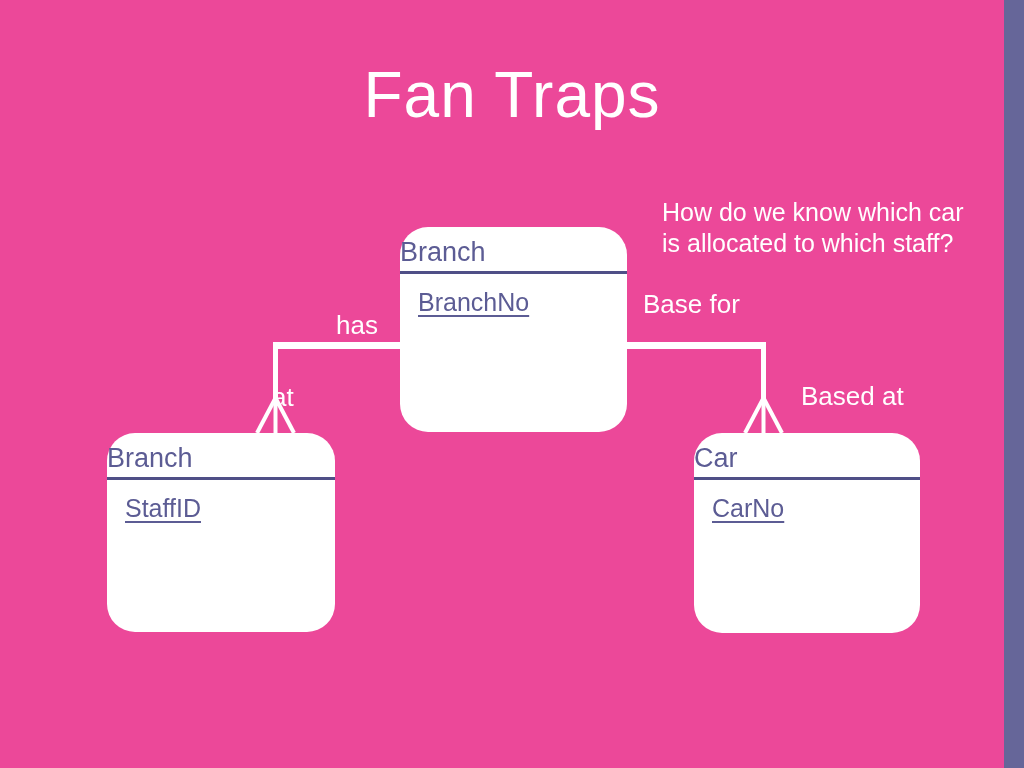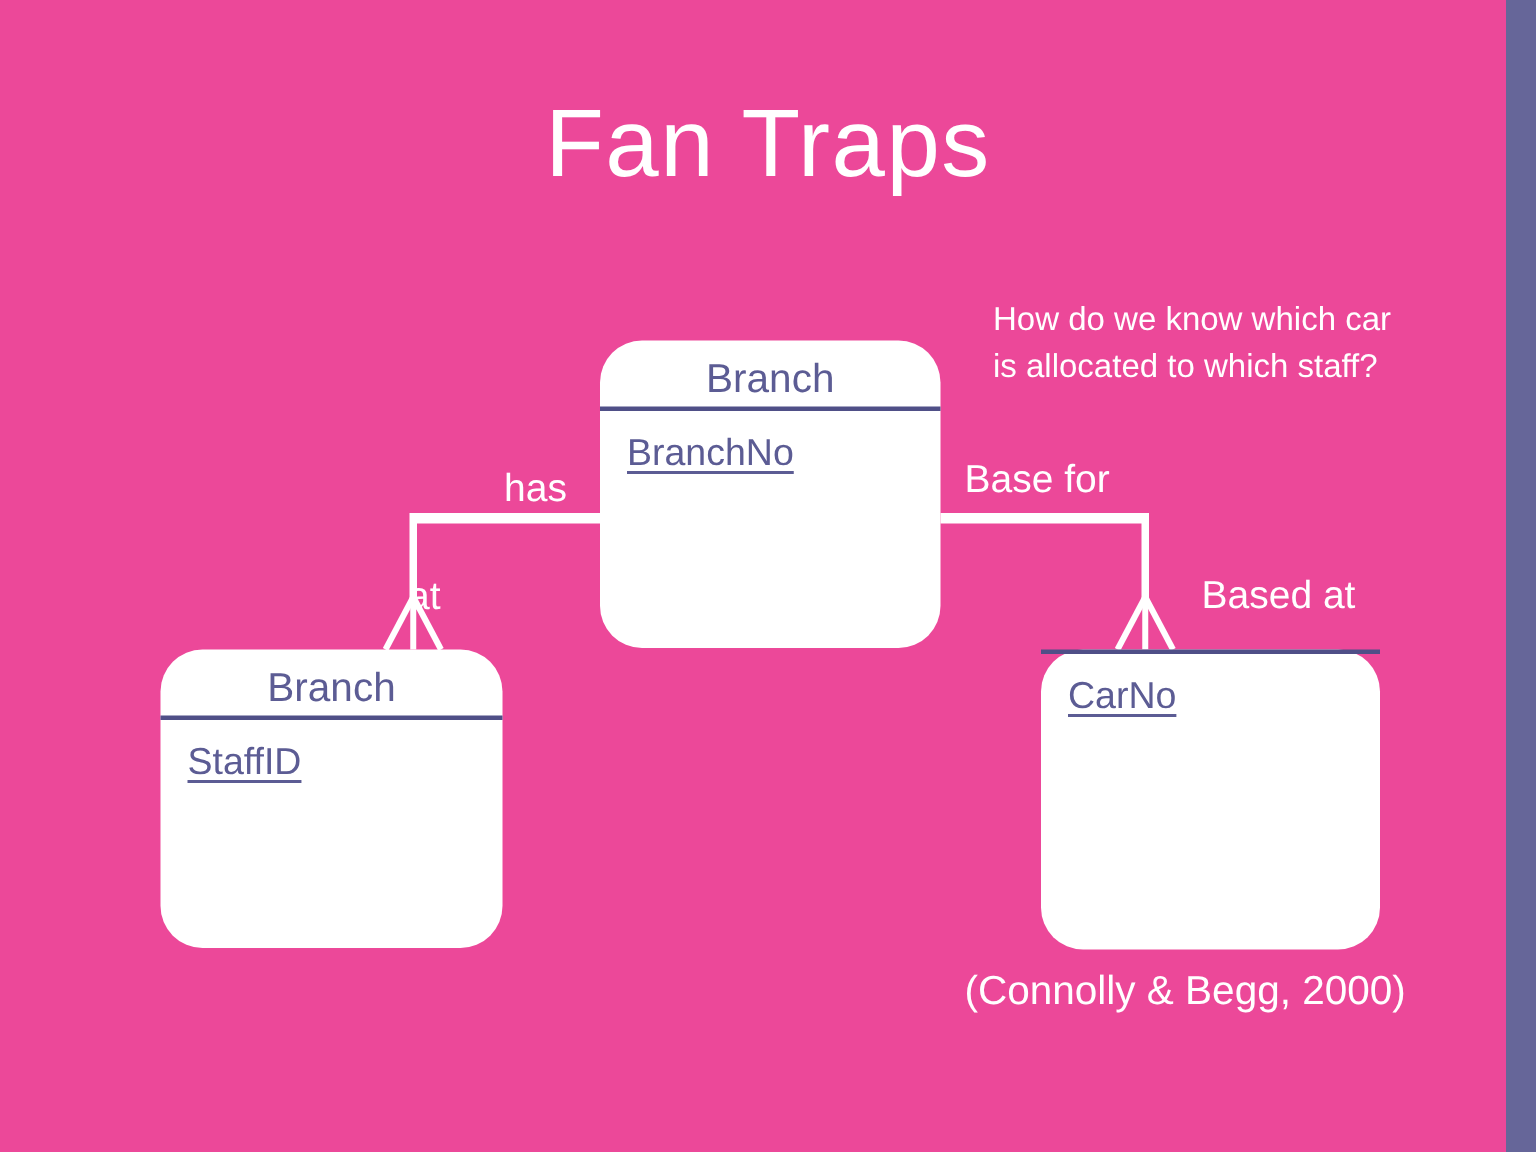--- a/index.html
+++ b/index.html
@@ -25,40 +25,40 @@
     font-size: 64px;
     font-weight: 400;
     letter-spacing: 1px;
   }
   .question {
     position: absolute;
     left: 662px;
     top: 197px;
     width: 330px;
     color: #ffffff;
-    font-size: 22px;
+    font-size: 25px;
     line-height: 31px;
     white-space: pre-line;
   }
   .citation {
     position: absolute;
     left: 643px;
     top: 645px;
     color: #ffffff;
     font-size: 27px;
   }
   .entity {
     position: absolute;
     background: #ffffff;
     border-radius: 28px;
   }
   .entity-name {
     height: 44px;
     line-height: 50px;
-    text-align: center;
+    text-align: left;
     color: #5C5C94;
     font-size: 27px;
   }
   .entity-divider {
     height: 3px;
     background: #4F4F87;
     width: 100%;
   }
   .entity-attr {
     margin: 14px 0 0 18px;
@@ -104,35 +104,35 @@
   <div class="conn" style="left:627px; top:342px; width:139px; height:7px;"></div>
   <div class="conn" style="left:761px; top:342px; width:5px; height:58px;"></div>
   <svg class="crowfoot" style="left:738px; top:396px;" width="52" height="37" viewBox="0 0 52 37">
     <line x1="25.5" y1="2" x2="7" y2="37" stroke="#ffffff" stroke-width="4"></line>
     <line x1="25.5" y1="0" x2="25.5" y2="37" stroke="#ffffff" stroke-width="4"></line>
     <line x1="25.5" y1="2" x2="44" y2="37" stroke="#ffffff" stroke-width="4"></line>
   </svg>
 
   <div class="rel-label" style="left:336px; top:310px;">has</div>
   <div class="rel-label" style="left:224px; top:382px;margin-left:48px;">at</div>
-  <div class="rel-label" style="left:643px; top:304px;">Base for</div>
+  <div class="rel-label" style="left:643px; top:289px;">Base for</div>
   <div class="rel-label" style="left:801px; top:381px;">Based at</div>
 
   <div class="entity" style="left:400px; top:227px; width:227px; height:205px;">
     <div class="entity-name">Branch</div>
     <div class="entity-divider"></div>
     <div class="entity-attr">BranchNo</div>
   </div>
 
   <div class="entity" style="left:107px; top:433px; width:228px; height:199px;">
     <div class="entity-name">Branch</div>
     <div class="entity-divider"></div>
     <div class="entity-attr">StaffID</div>
   </div>
 
   <div class="entity" style="left:694px; top:433px; width:226px; height:200px;">
+    <div class="entity-name">Car</div>
     <div class="entity-divider"></div>
     <div class="entity-attr">CarNo</div>
   </div>
 
-  <div class="citation">(Connolly &amp; Begg, 2000)</div>
 
 </div>
 
 </body></html>

